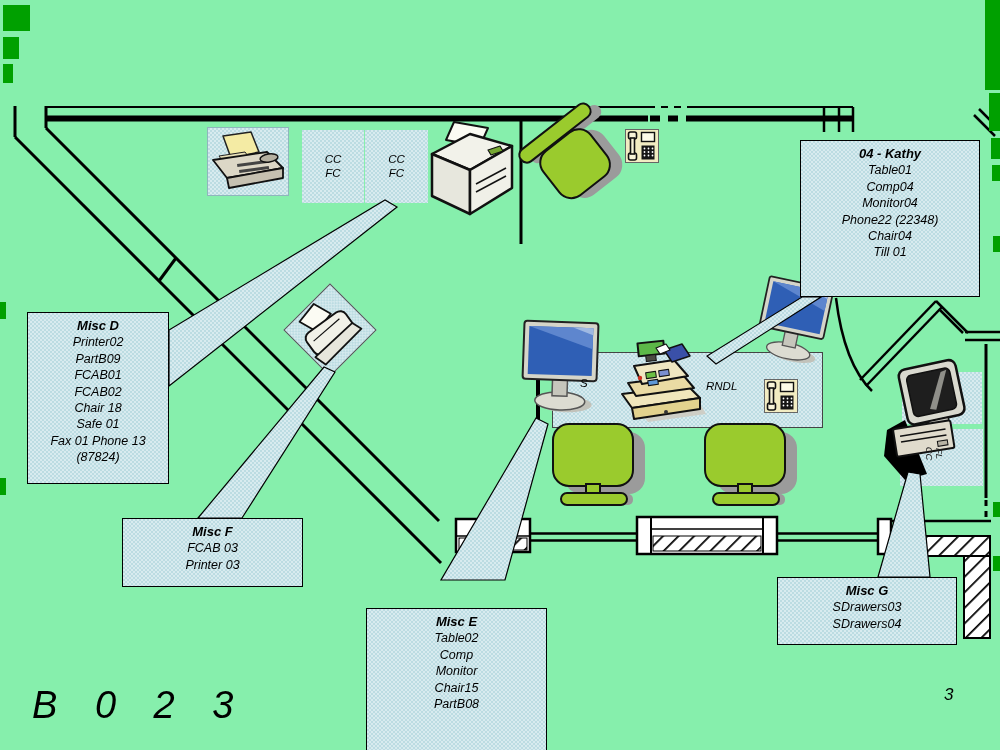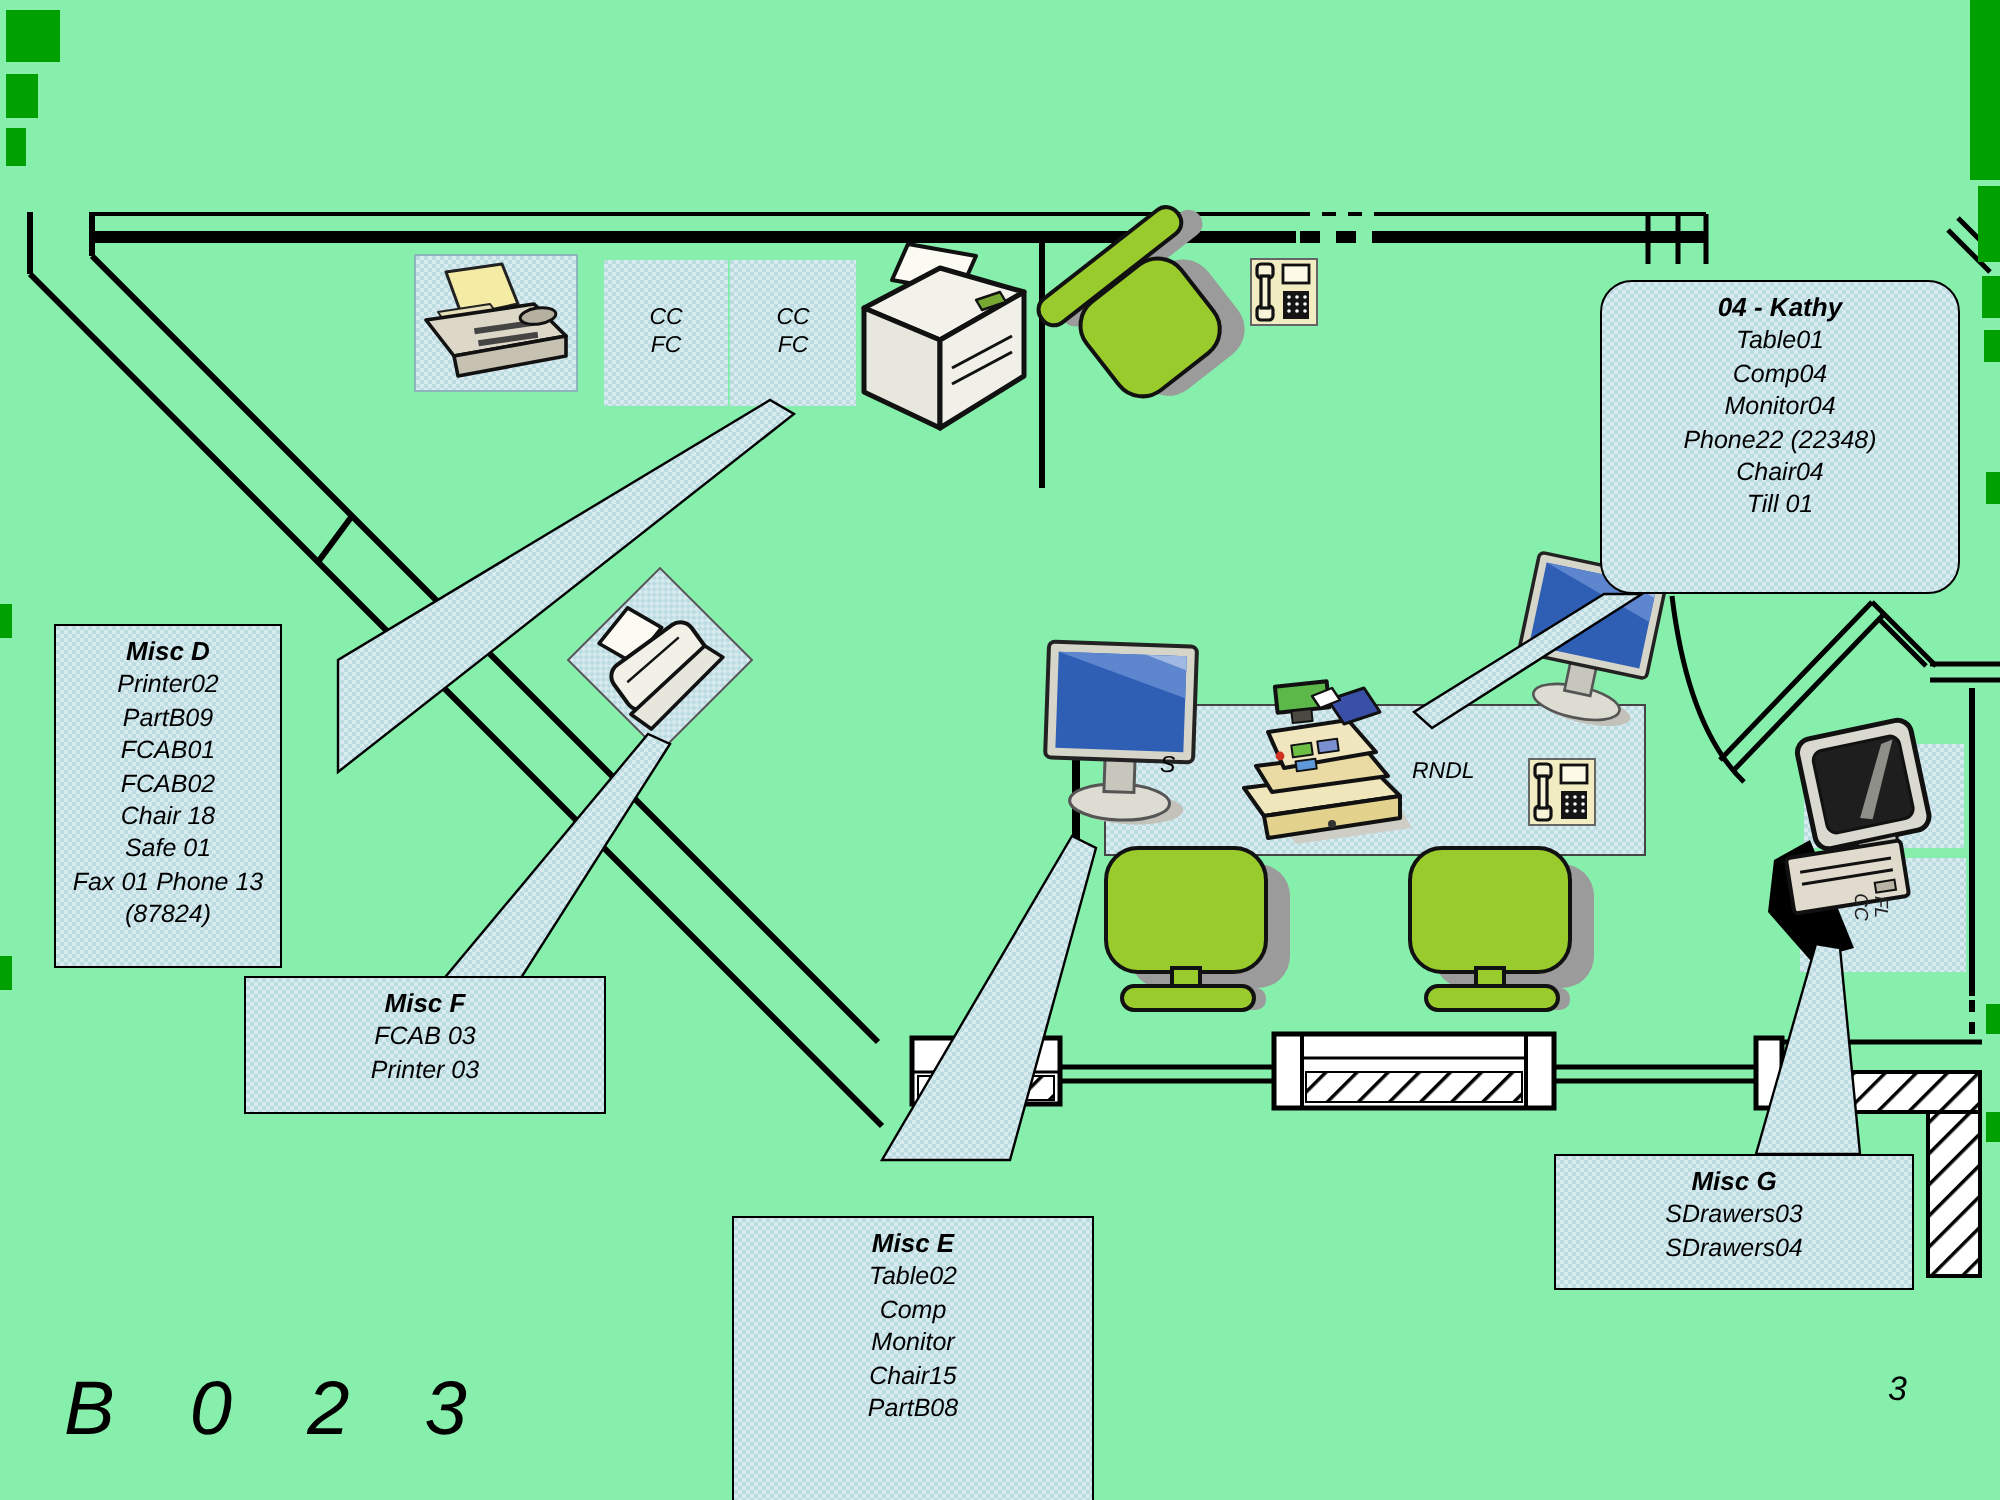--- a/index.html
+++ b/index.html
@@ -239,43 +239,43 @@
     </defs>
     <g fill="url(#dither)" stroke="#000" stroke-width="1.2">
       <polygon points="802,297 821,297 716,364 707,356"></polygon>
       <polygon points="169,330 169,386 397,207 385,200"></polygon>
       <polygon points="198,518 242,518 335,372 324,367"></polygon>
       <polygon points="441,580 505,580 548,424 536,418"></polygon>
       <polygon points="878,577 930,577 920,474 908,472"></polygon>
     </g>
   </svg>
 
-  <div class="abs callout dither" style="left:800px;top:140px;width:180px;height:157px;border-radius:16px;">
+  <div class="abs callout dither" style="left:800px;top:140px;width:180px;height:157px;">
     <div class="t">04 - Kathy</div>
     <div>Table01</div>
     <div>Comp04</div>
     <div>Monitor04</div>
     <div>Phone22 (22348)</div>
     <div>Chair04</div>
     <div>Till 01</div>
   </div>
 
-  <div class="abs callout dither" style="left:27px;top:312px;width:114px;height:172px;">
+  <div class="abs callout dither" style="left:27px;top:312px;width:142px;height:172px;">
     <div class="t">Misc D</div>
     <div>Printer02</div>
     <div>PartB09</div>
     <div>FCAB01</div>
     <div>FCAB02</div>
     <div>Chair 18</div>
     <div>Safe 01</div>
     <div>Fax 01 Phone 13</div>
     <div>(87824)</div>
   </div>
 
-  <div class="abs callout dither" style="left:122px;top:488px;width:181px;height:69px;">
+  <div class="abs callout dither" style="left:122px;top:518px;width:181px;height:69px;">
     <div class="t">Misc F</div>
     <div>FCAB 03</div>
     <div>Printer 03</div>
   </div>
 
   <div class="abs callout dither" style="left:366px;top:580px;width:181px;height:146px;margin-top:28px;">
     <div class="t">Misc E</div>
     <div>Table02</div>
     <div>Comp</div>
     <div>Monitor</div>

